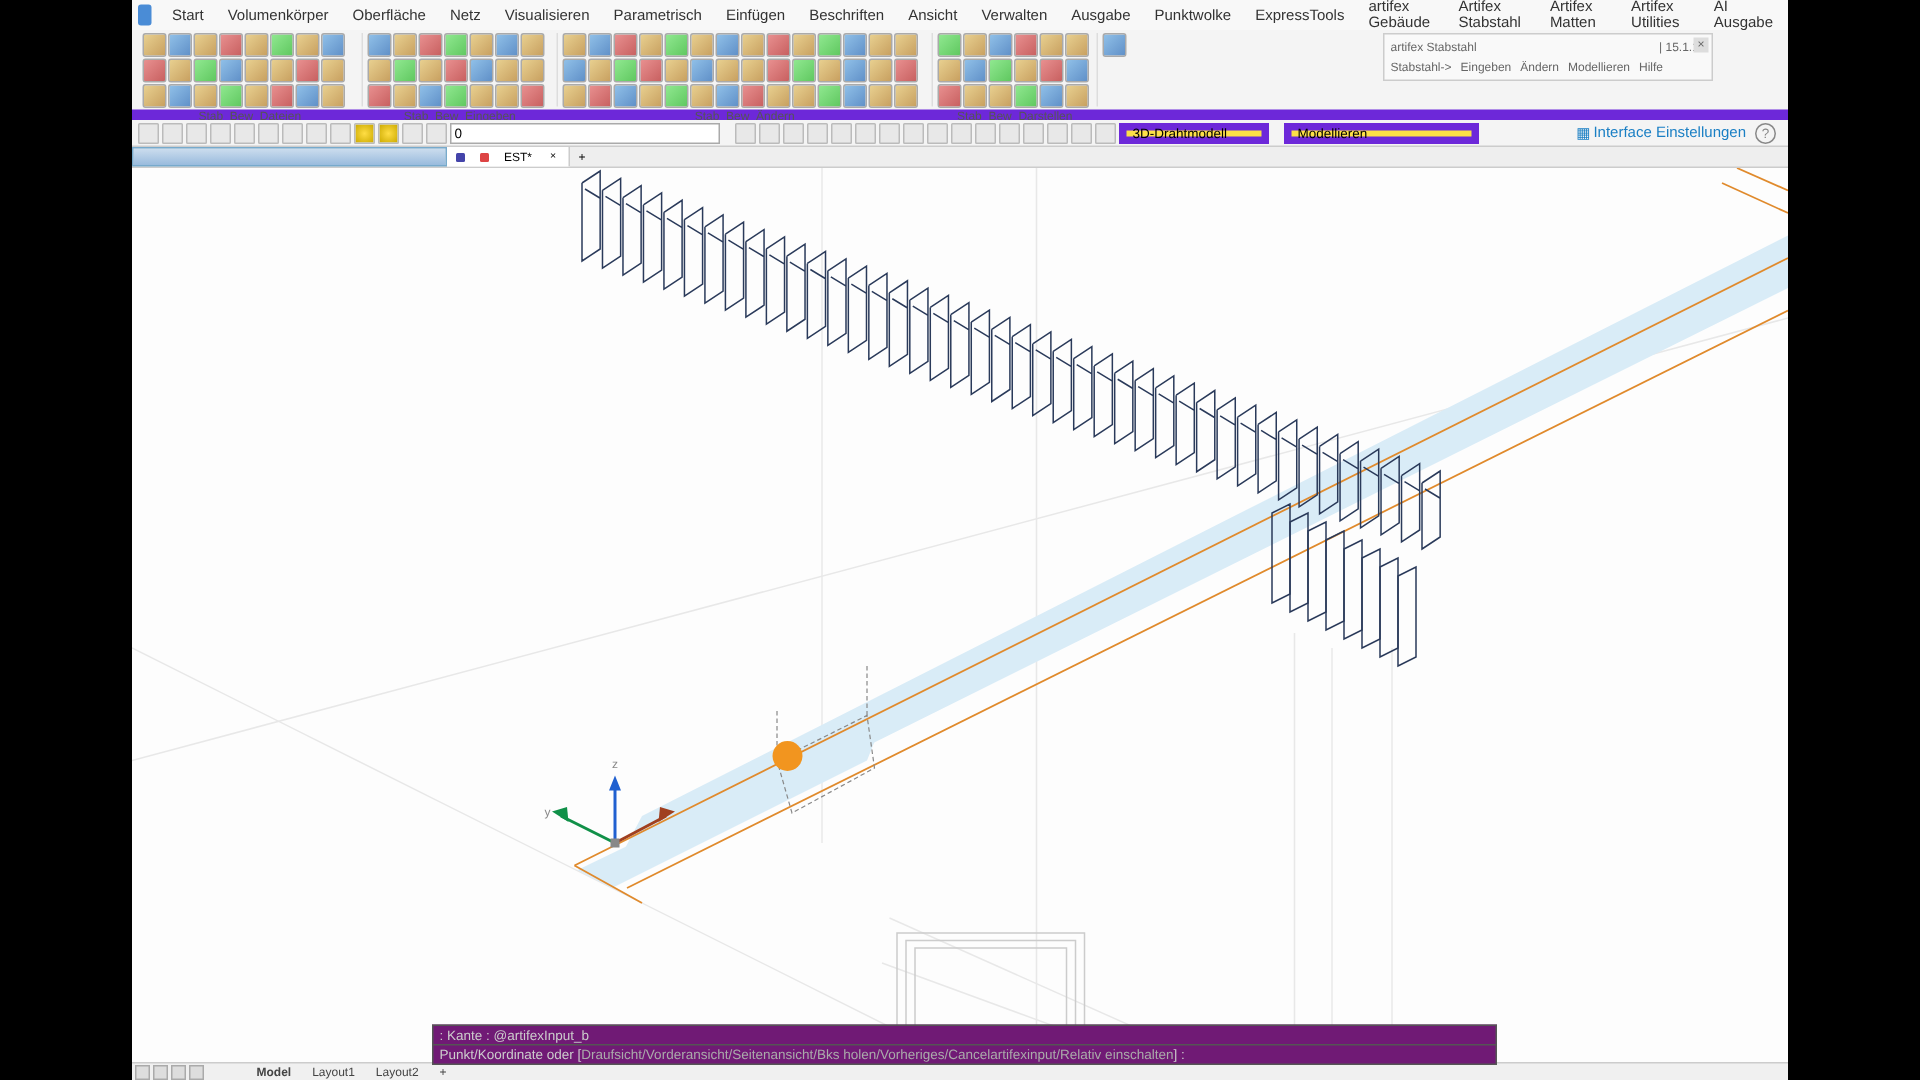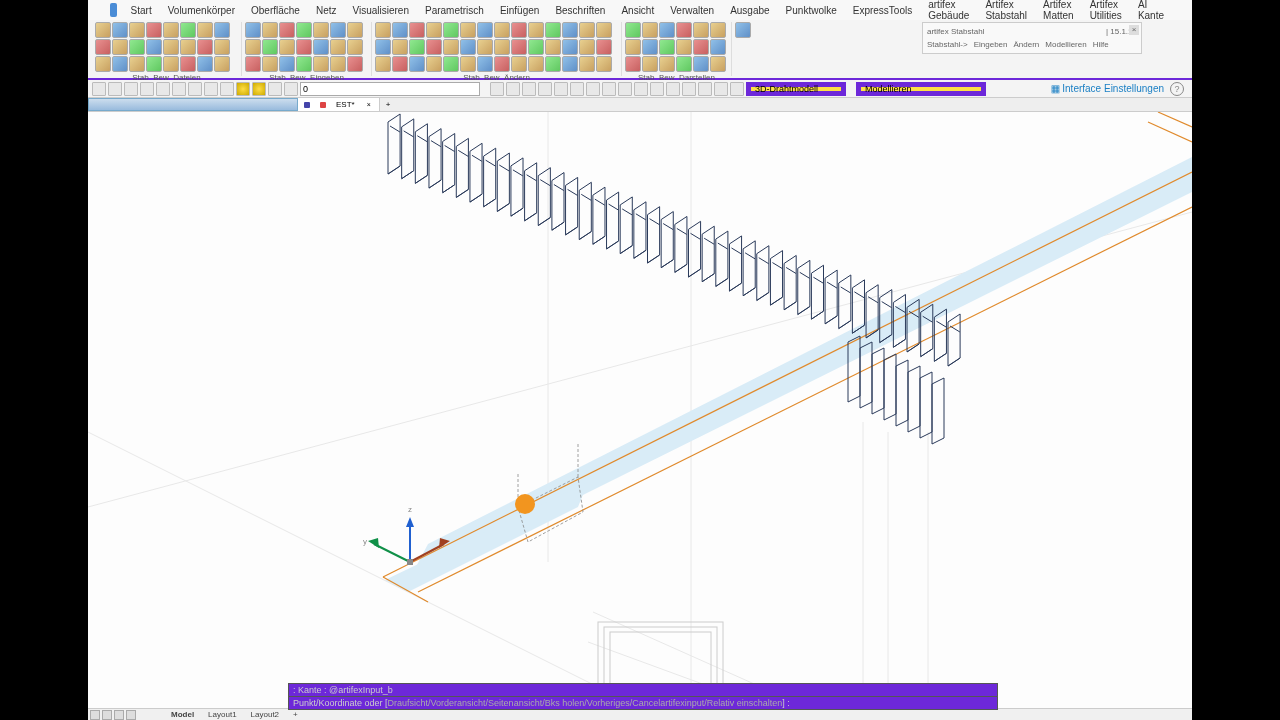--- a/index.html
+++ b/index.html
@@ -1,23 +1,23 @@
 <!DOCTYPE html>
 <html><head>
 <meta charset="utf-8">
 <style>
   * { margin: 0; padding: 0; box-sizing: border-box; font-family: Arial, sans-serif; }
   body { width: 1280px; height: 720px; background: #000; overflow: hidden; position: relative; }
   .app { position: absolute; left: 88px; top: 0; width: 1104px; height: 720px; background: #fff; display: flex; flex-direction: column; }
   
-  .menubar { height: 20px; background: #f8f8f8; display: flex; align-items: center; font-size: 10px; color: #333; padding: 0 20px; }
+  .menubar { height: 20px; background: #f8f8f8; display: flex; align-items: center; font-size: 10px; color: #333; padding: 0 2px; justify-content: flex-end; }
   .menubar .logo { width: 14px; height: 14px; background: #4a8cd6; border-radius: 2px; margin-right: 6px; margin-left: 2px; }
   .menubar .item { padding: 0 8px; cursor: pointer; }
   
-  .ribbon { height: 60px; background: #f4f4f4; border-bottom: 2px solid #6d28d9; display: flex; padding: 2px 4px; }
+  .ribbon { height: 60px; background: #f4f4f4; border-bottom: 7px solid #6d28d9; display: flex; padding: 2px 4px; }
   .panel { display: flex; flex-direction: column; border-right: 1px solid #ddd; padding: 0 3px; }
   .panel-label { font-size: 8px; color: #555; text-align: center; margin-top: auto; padding: 1px 0; }
   .icon-grid { display: flex; flex-wrap: wrap; gap: 1px; }
   .tool-icon { width: 16px; height: 16px; background: linear-gradient(135deg,#e8d090,#c8a060); border: 1px solid #aaa; border-radius: 2px; cursor: pointer; }
   .tool-icon.b { background: linear-gradient(135deg,#90c0e8,#6090c8); }
   .tool-icon.r { background: linear-gradient(135deg,#e89090,#c86060); }
   .tool-icon.g { background: linear-gradient(135deg,#90e890,#60c860); }
   
   .info-box { position: absolute; right: 50px; top: 22px; width: 220px; height: 32px; background: #f9f9f9; border: 1px solid #ccc; font-size: 8px; color: #666; padding: 2px 4px; display: flex; flex-direction: column; justify-content: space-around; }
   .info-box .row { display: flex; justify-content: space-between; }
@@ -37,21 +37,21 @@
   .tab.active { background: #fff; }
   .tab .tclose { width: 8px; height: 8px; font-size: 7px; line-height: 8px; text-align: center; }
   .tab-dot { width: 6px; height: 6px; background: #d44; border-radius: 1px; }
   .tab-dot.b { background: #44a; }
   .tab-add { padding: 0 6px; cursor: pointer; }
   
   .canvas { flex: 1; background: #fdfdfd; position: relative; overflow: hidden; }
   .canvas svg { width: 100%; height: 100%; }
   
   .cmdarea { position: absolute; bottom: 10px; left: 200px; width: 710px; font-size: 9px; font-family: monospace; }
-  .cmdline { background: #6d28d9; color: #ccc; padding: 1px 4px; border: 1px solid #555; margin-top: -1px; }
+  .cmdline { background: #701a75; color: #ccc; padding: 1px 4px; border: 1px solid #555; margin-top: -1px; }
   .cmdline .opt { color: #aaa; }
   
   .statusbar { height: 12px; background: #f0f0f0; border-top: 1px solid #ccc; display: flex; align-items: center; font-size: 8px; color: #444; padding: 0 2px; gap: 2px; }
   .nav-btn { width: 10px; height: 10px; background: #ddd; border: 1px solid #aaa; }
   .stab { padding: 0 6px; }
   .stab.active { font-weight: bold; margin-left: 27px; }
 </style>
 </head>
 <body>
 
@@ -69,21 +69,21 @@
     <div class="item">Beschriften</div>
     <div class="item">Ansicht</div>
     <div class="item">Verwalten</div>
     <div class="item">Ausgabe</div>
     <div class="item">Punktwolke</div>
     <div class="item">ExpressTools</div>
     <div class="item">artifex Gebäude</div>
     <div class="item">Artifex Stabstahl</div>
     <div class="item">Artifex Matten</div>
     <div class="item">Artifex Utilities</div>
-    <div class="item">AI Kante</div>
+    <div class="item">AI Ausgabe</div>
   </div>
 
   <div class="ribbon">
     <div class="panel" style="width:150px">
       <div class="icon-grid">
         <div class="tool-icon"></div>
           <div class="tool-icon b"></div>
           <div class="tool-icon"></div>
           <div class="tool-icon r"></div>
           <div class="tool-icon"></div>

